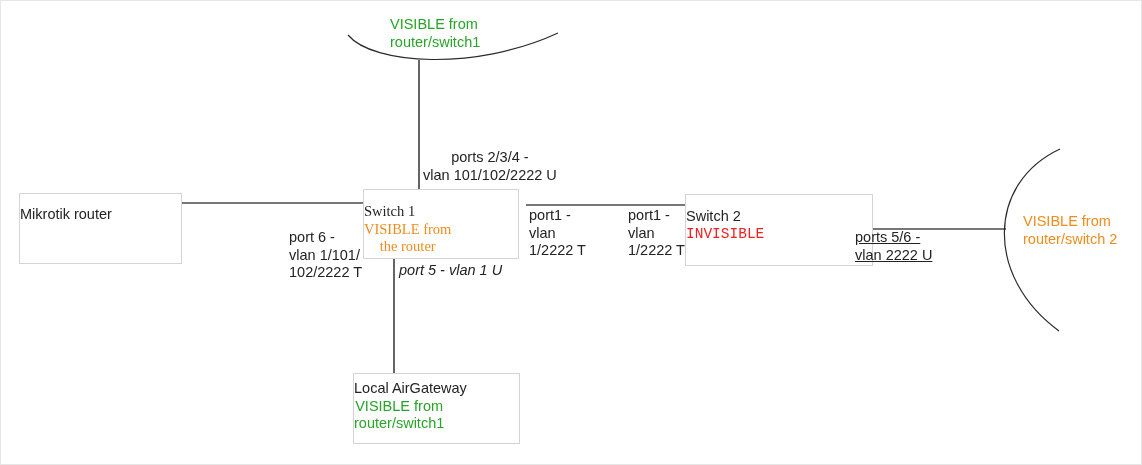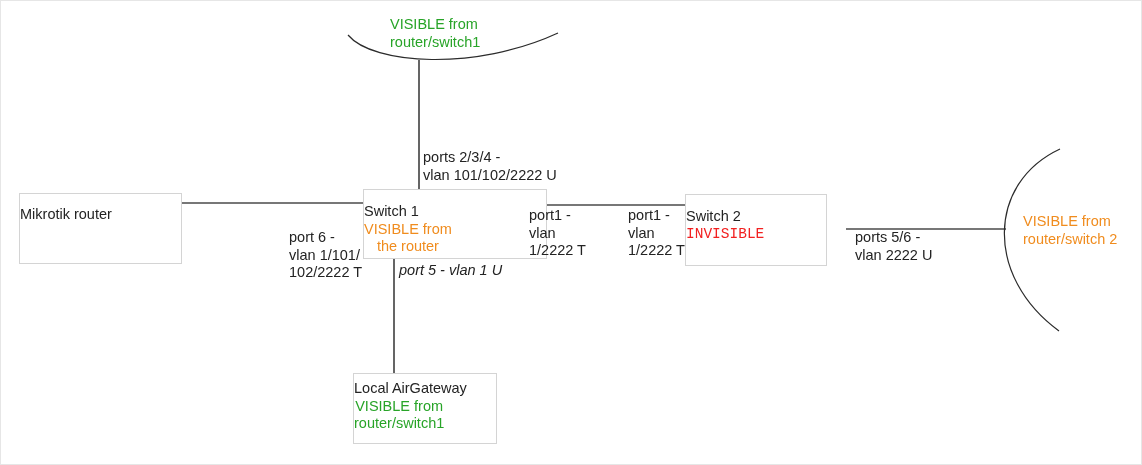--- a/index.html
+++ b/index.html
@@ -43,31 +43,31 @@
   .cloud-label{
     position:absolute;
     font-size:14.5px; line-height:17.5px;
     white-space:pre-line;
   }
   .cloud-label.green{color:var(--green);}
   .cloud-label.orange{color:var(--orange);}
 
   
   #node-router{left:18px; top:192px; width:163px; height:71px; padding-top:12px;}
-  #node-switch1{left:362px; top:188px; width:184px; height:70px; padding-top:13px;}
-  #node-switch2{left:684px; top:193px; width:142px; height:72px; padding-top:13px;}
-  #node-airgateway{left:352px; top:372px; width:144px; height:71px; padding-top:6px;}
+  #node-switch1{left:362px; top:188px; width:156px; height:70px; padding-top:13px;font-family:Liberation Serif, serif;}
+  #node-switch2{left:684px; top:193px; width:188px; height:72px; padding-top:13px;}
+  #node-airgateway{left:352px; top:372px; width:167px; height:71px; padding-top:6px;}
 
   
   #label-port6{left:288px; top:202px;margin-top:26px;}
-  #label-ports234{left:422px; top:148px;}
+  #label-ports234{left:422px; top:148px;text-align:center;}
   #label-port5{left:398px; top:261px;font-style:italic;}
   #label-port1-left{left:528px; top:206px;}
   #label-port1-right{left:627px; top:206px;}
-  #label-ports56{left:854px; top:228px;}
+  #label-ports56{left:854px; top:228px;text-decoration:underline;}
 
   
   #label-cloud-top{left:389px; top:15px;}
   #label-cloud-right{left:1022px; top:212px;}
 </style>
 </head>
 <body>
 
 <div class="stage">
 

